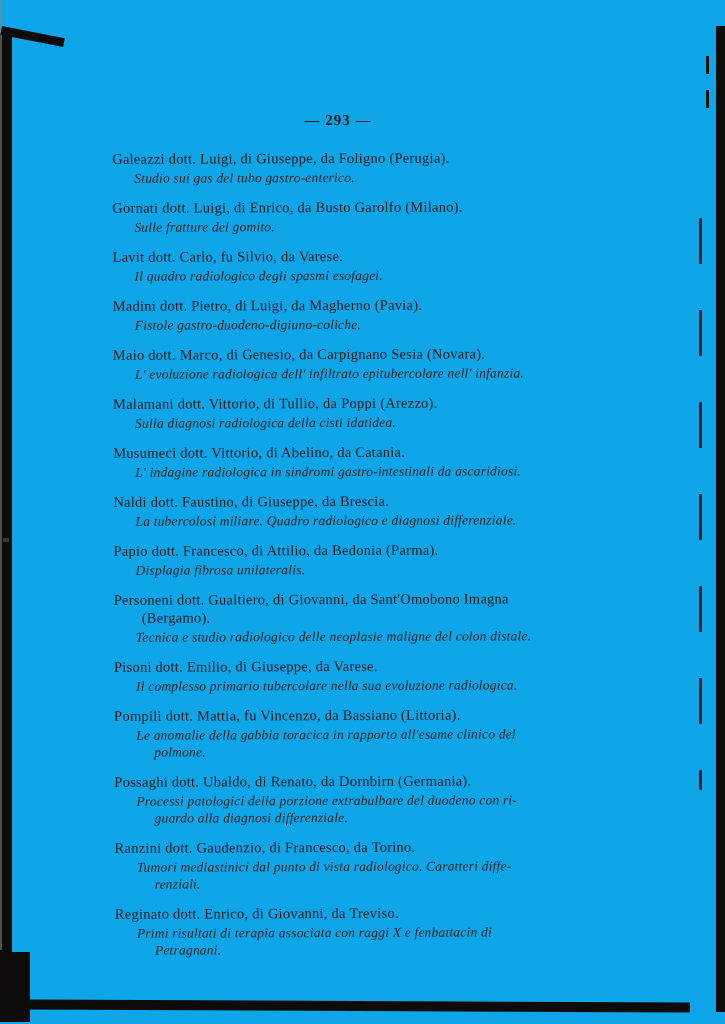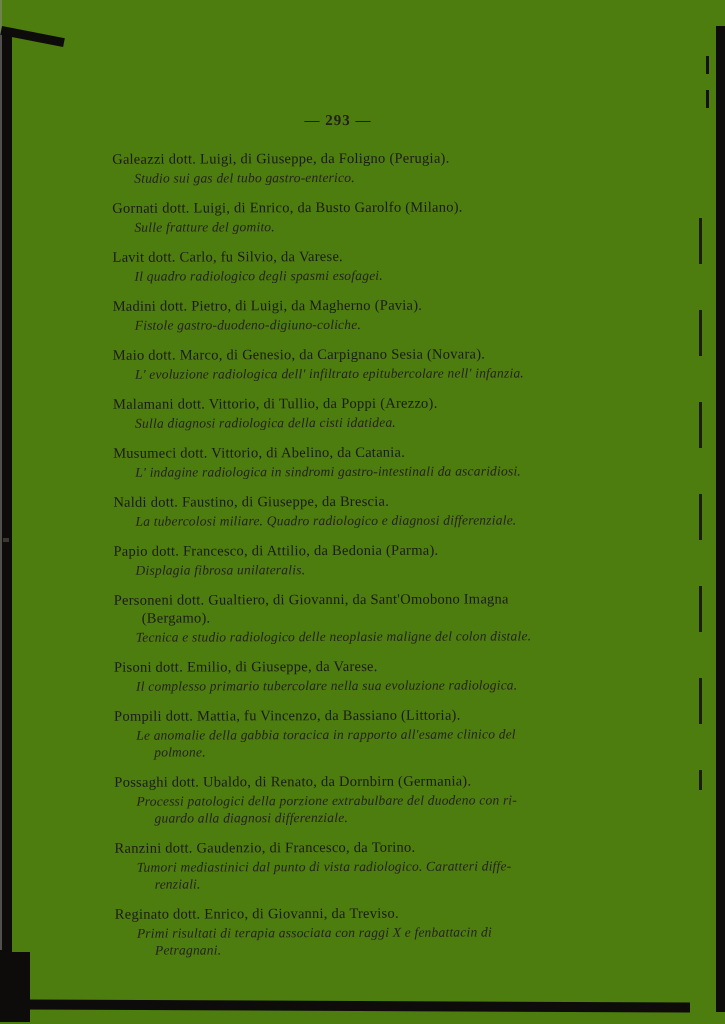--- a/index.html
+++ b/index.html
@@ -4,21 +4,21 @@
 <style>
   html, body {
     margin: 0;
     padding: 0;
     background: #ffffff;
   }
   .scan-page {
     position: relative;
     width: 725px;
     height: 1024px;
-    background: #4d7c0f;
+    background: #0ea5e9;
     overflow: hidden;
     font-family: "Liberation Serif", "DejaVu Serif", serif;
     color: #1c1a18;
   }
   
   .edge { position: absolute; background: #0d0c0b; }
   .edge-left      { left: 0;   top: 34px;  width: 12px; height: 978px; }
   .edge-left-thin { left: 17px; top: 44px; width: 2px;  height: 950px; background: #8a8680; opacity: .55; }
   .edge-right     { right: 0;  top: 26px;  width: 9px;  height: 986px; }
   .corner-mark-topleft {

